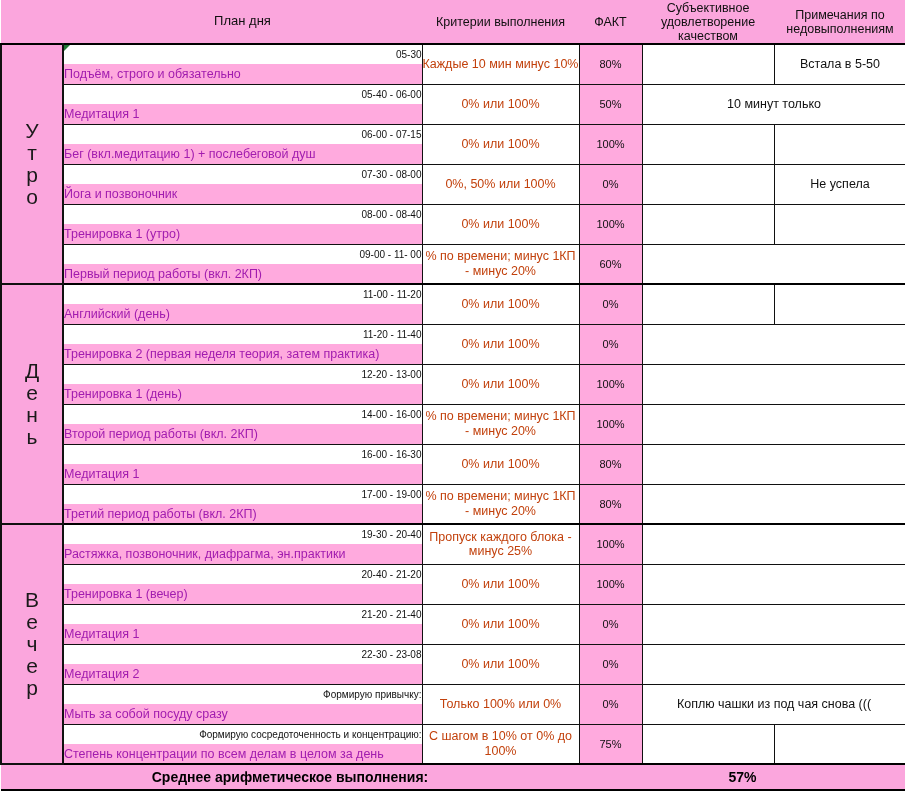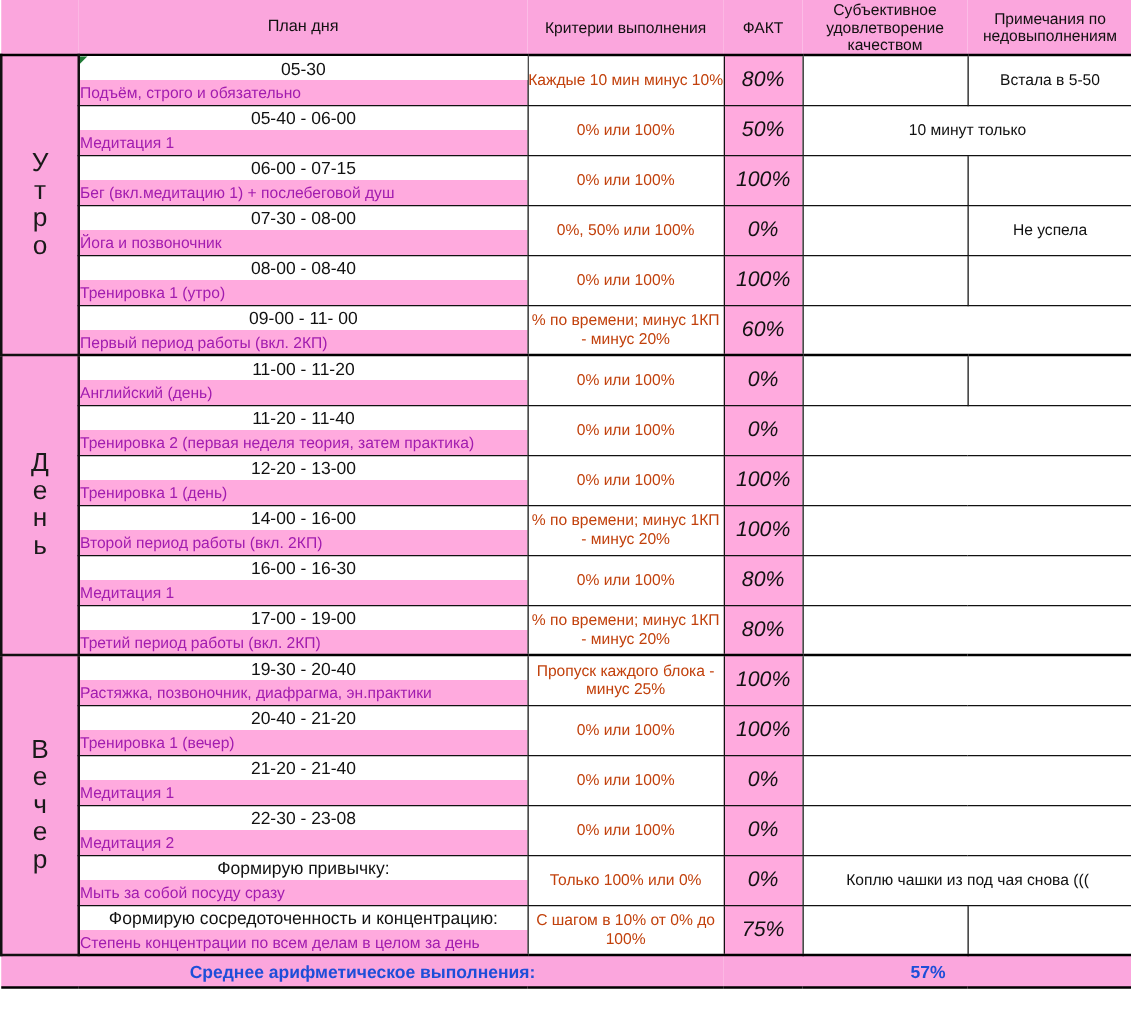--- a/index.html
+++ b/index.html
@@ -73,22 +73,22 @@
     justify-content: space-around;
     height: 100%;
   }
   td.group-label .glyphs span { display: block; }
 
   
   td.time-cell {
     background: #ffffff;
     color: #111111;
     font-weight: bold;
-    font-size: 14px;
-    text-align: center;
+    font-size: 10px;
+    text-align: right;
     padding-left: 5px;
     height: 20px;
     border-top: 1.6px solid #111;
     border-left: 1.6px solid #111;
     border-right: 1.6px solid #111;
     white-space: nowrap;
     overflow: hidden;
   }
   td.act-cell {
     background: #ffaade;
@@ -109,44 +109,43 @@
     color: #c2410c;
     font-size: 12.5px;
     text-align: center;
     line-height: 1.18;
     border: 1.6px solid #111;
     padding: 1px 3px;
   }
   td.fact-cell {
     background: #ffaade;
     color: #111111;
-    font-size: 17px;
+    font-size: 11px;
     font-weight: bold;
     text-align: center;
     border: 1.6px solid #111;
-    font-style: italic;
   }
   td.sat-cell, td.note-cell {
     background: #ffffff;
     color: #111111;
     font-size: 12.5px;
     text-align: center;
     border: 1.6px solid #111;
     padding: 1px 4px;
     line-height: 1.2;
   }
 
   
   tr.sec-start td { border-top: 2.6px solid #000; }
   tr.sec-end td   { border-bottom: 2.6px solid #000; }
 
   
   tr.summary td {
     background: #fba6dd;
-    color: #1d4ed8;
+    color: #000000;
     font-weight: bold;
     font-size: 14px;
     height: 26px;
     border-top: 2.6px solid #000;
     border-bottom: 2.6px solid #000;
     text-align: center;
   }
   tr.summary td.summary-label { text-align: center; padding-left: 0; }
   tr.summary td.summary-value { }
 

